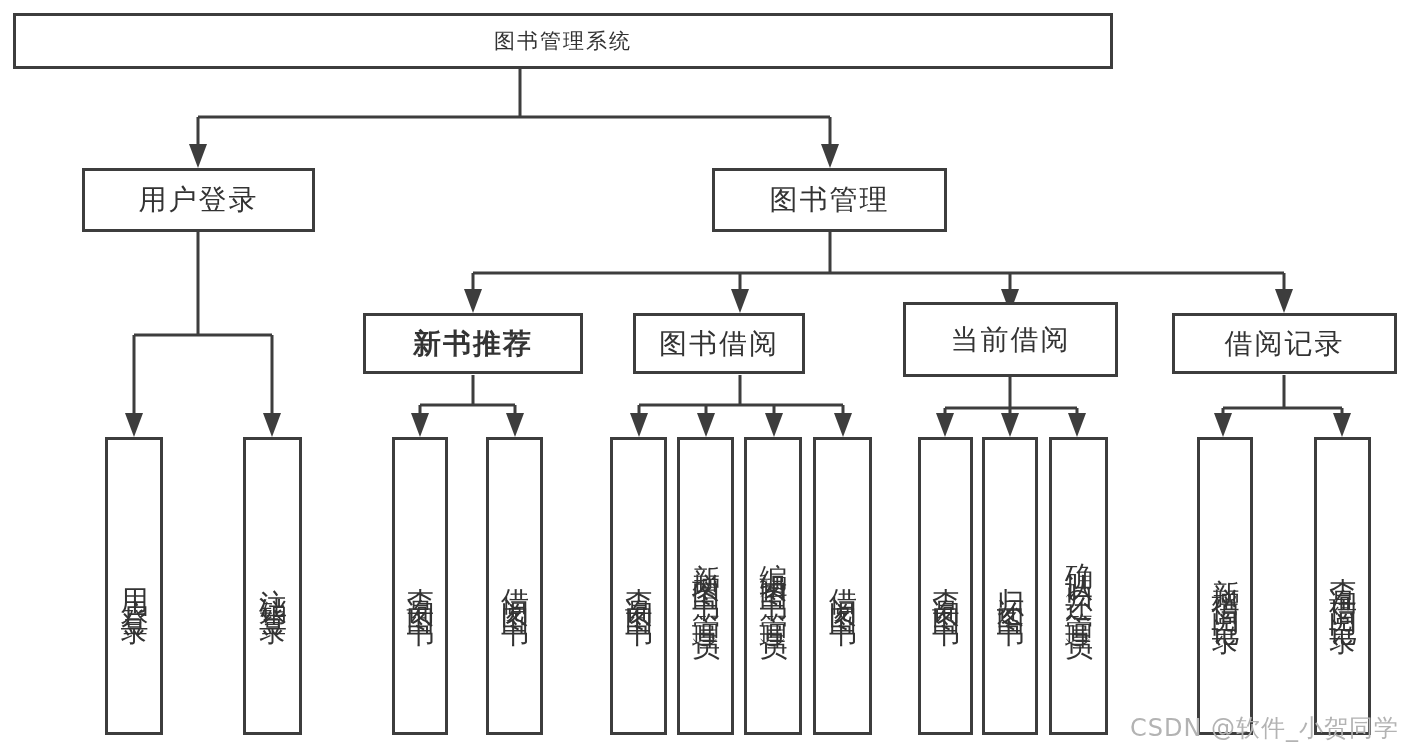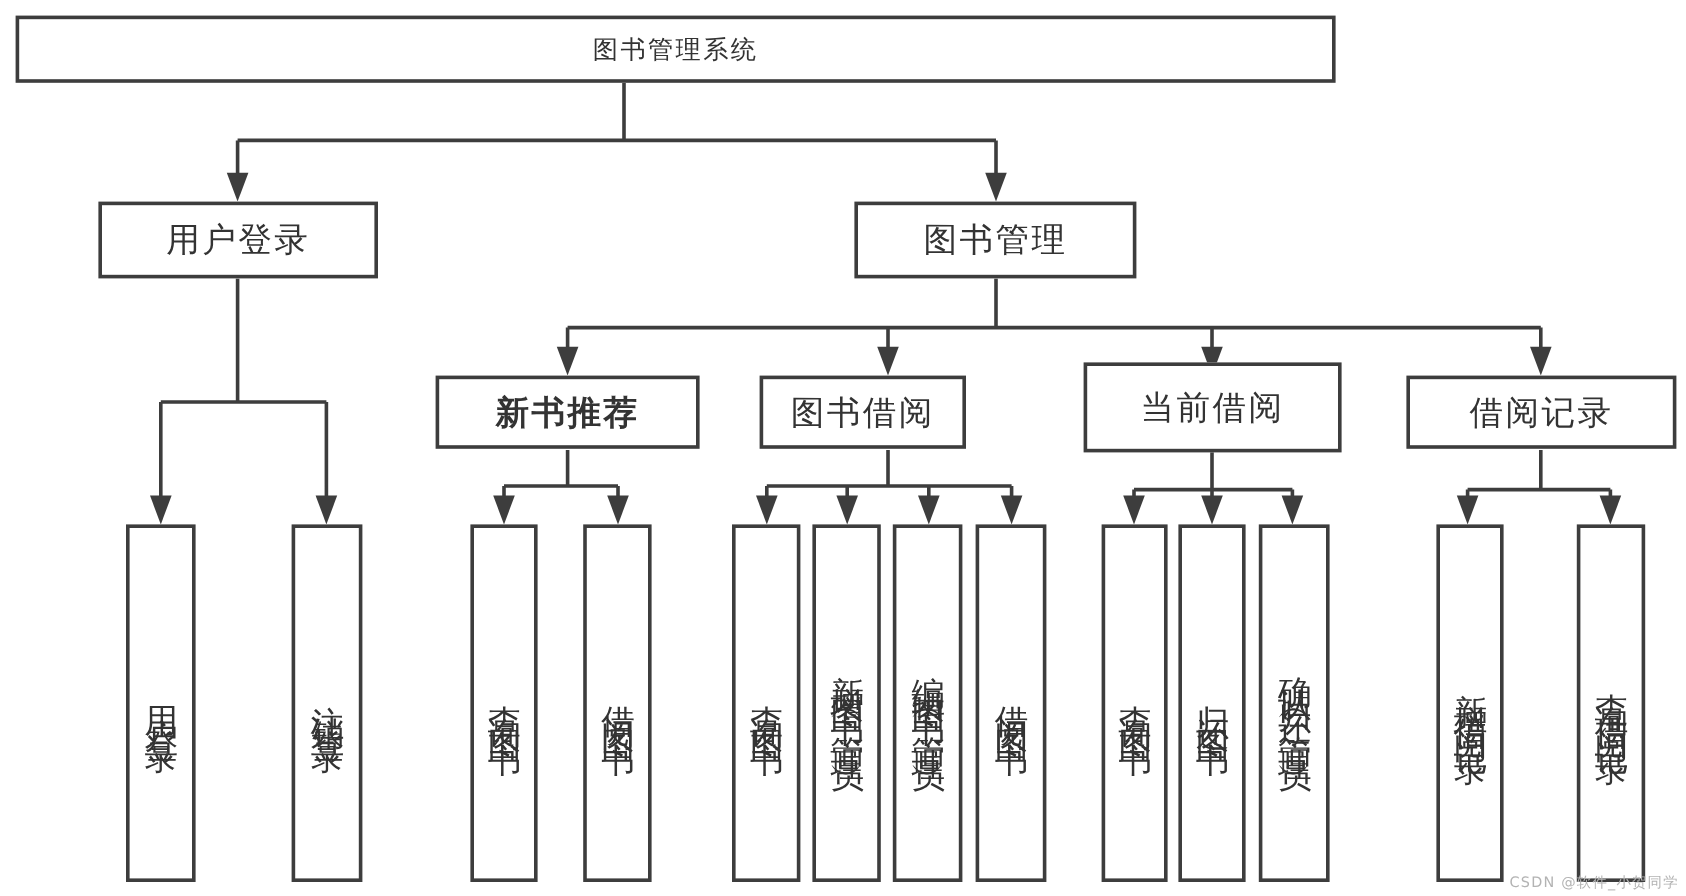--- a/index.html
+++ b/index.html
@@ -37,21 +37,21 @@
   .vbox .lbl{
     writing-mode:vertical-rl;
     text-orientation:mixed;
     letter-spacing:10px;
     line-height:1;
     white-space:normal;
   }
   .watermark{
     position:absolute;
     right:6px;bottom:3px;
-    font-size:12px;
+    font-size:24px;
     color:var(--wm);
     letter-spacing:1px;
     z-index:3;
   }
 </style>
 </head>
 <body>
 
 <div class="canvas">
 

